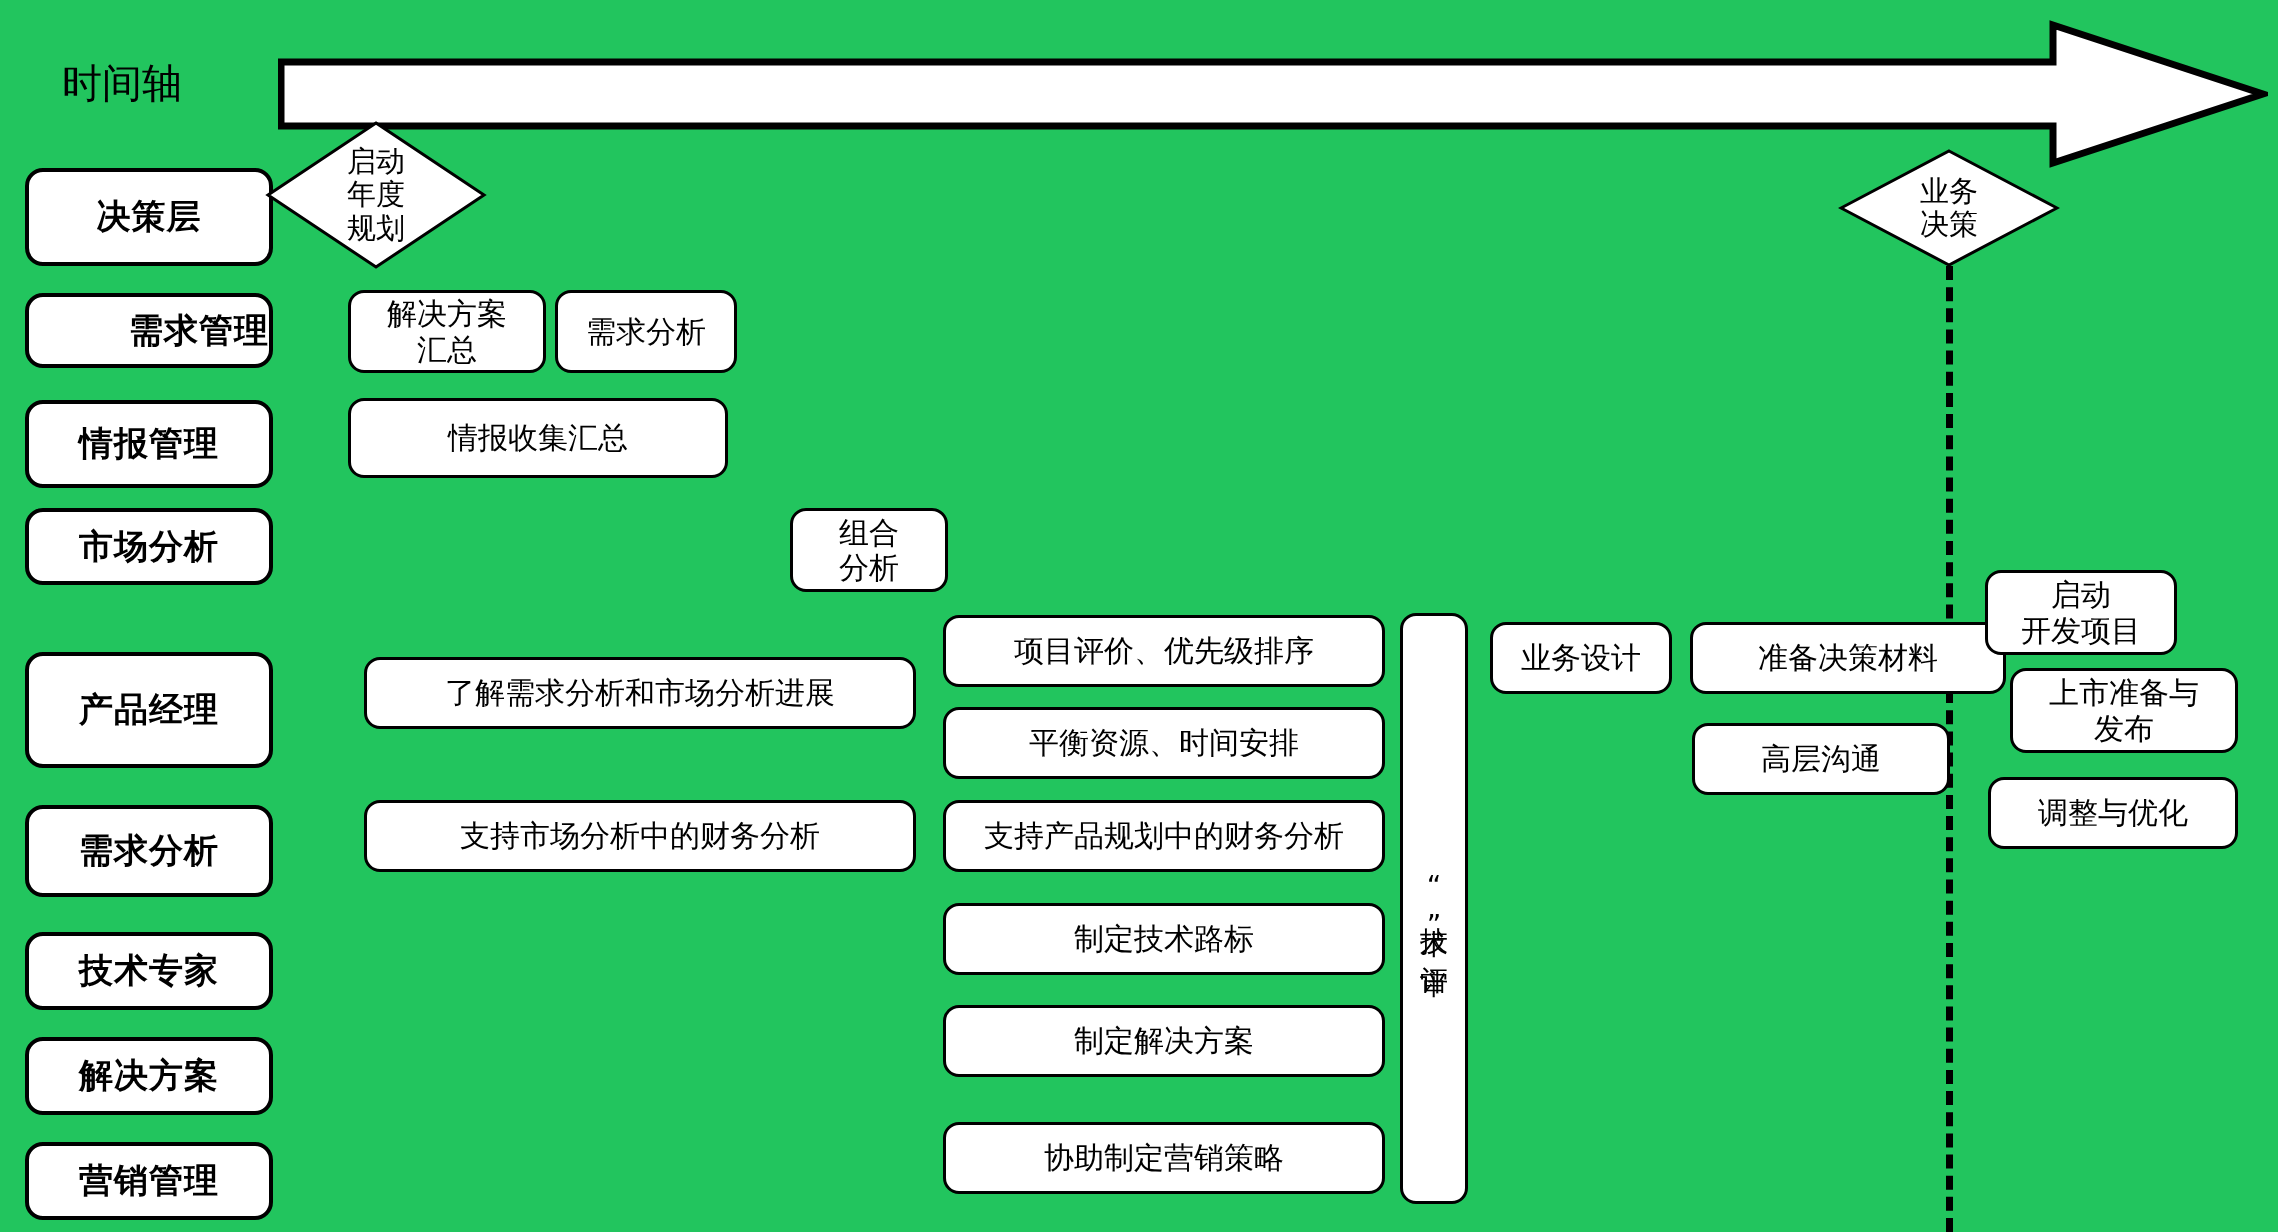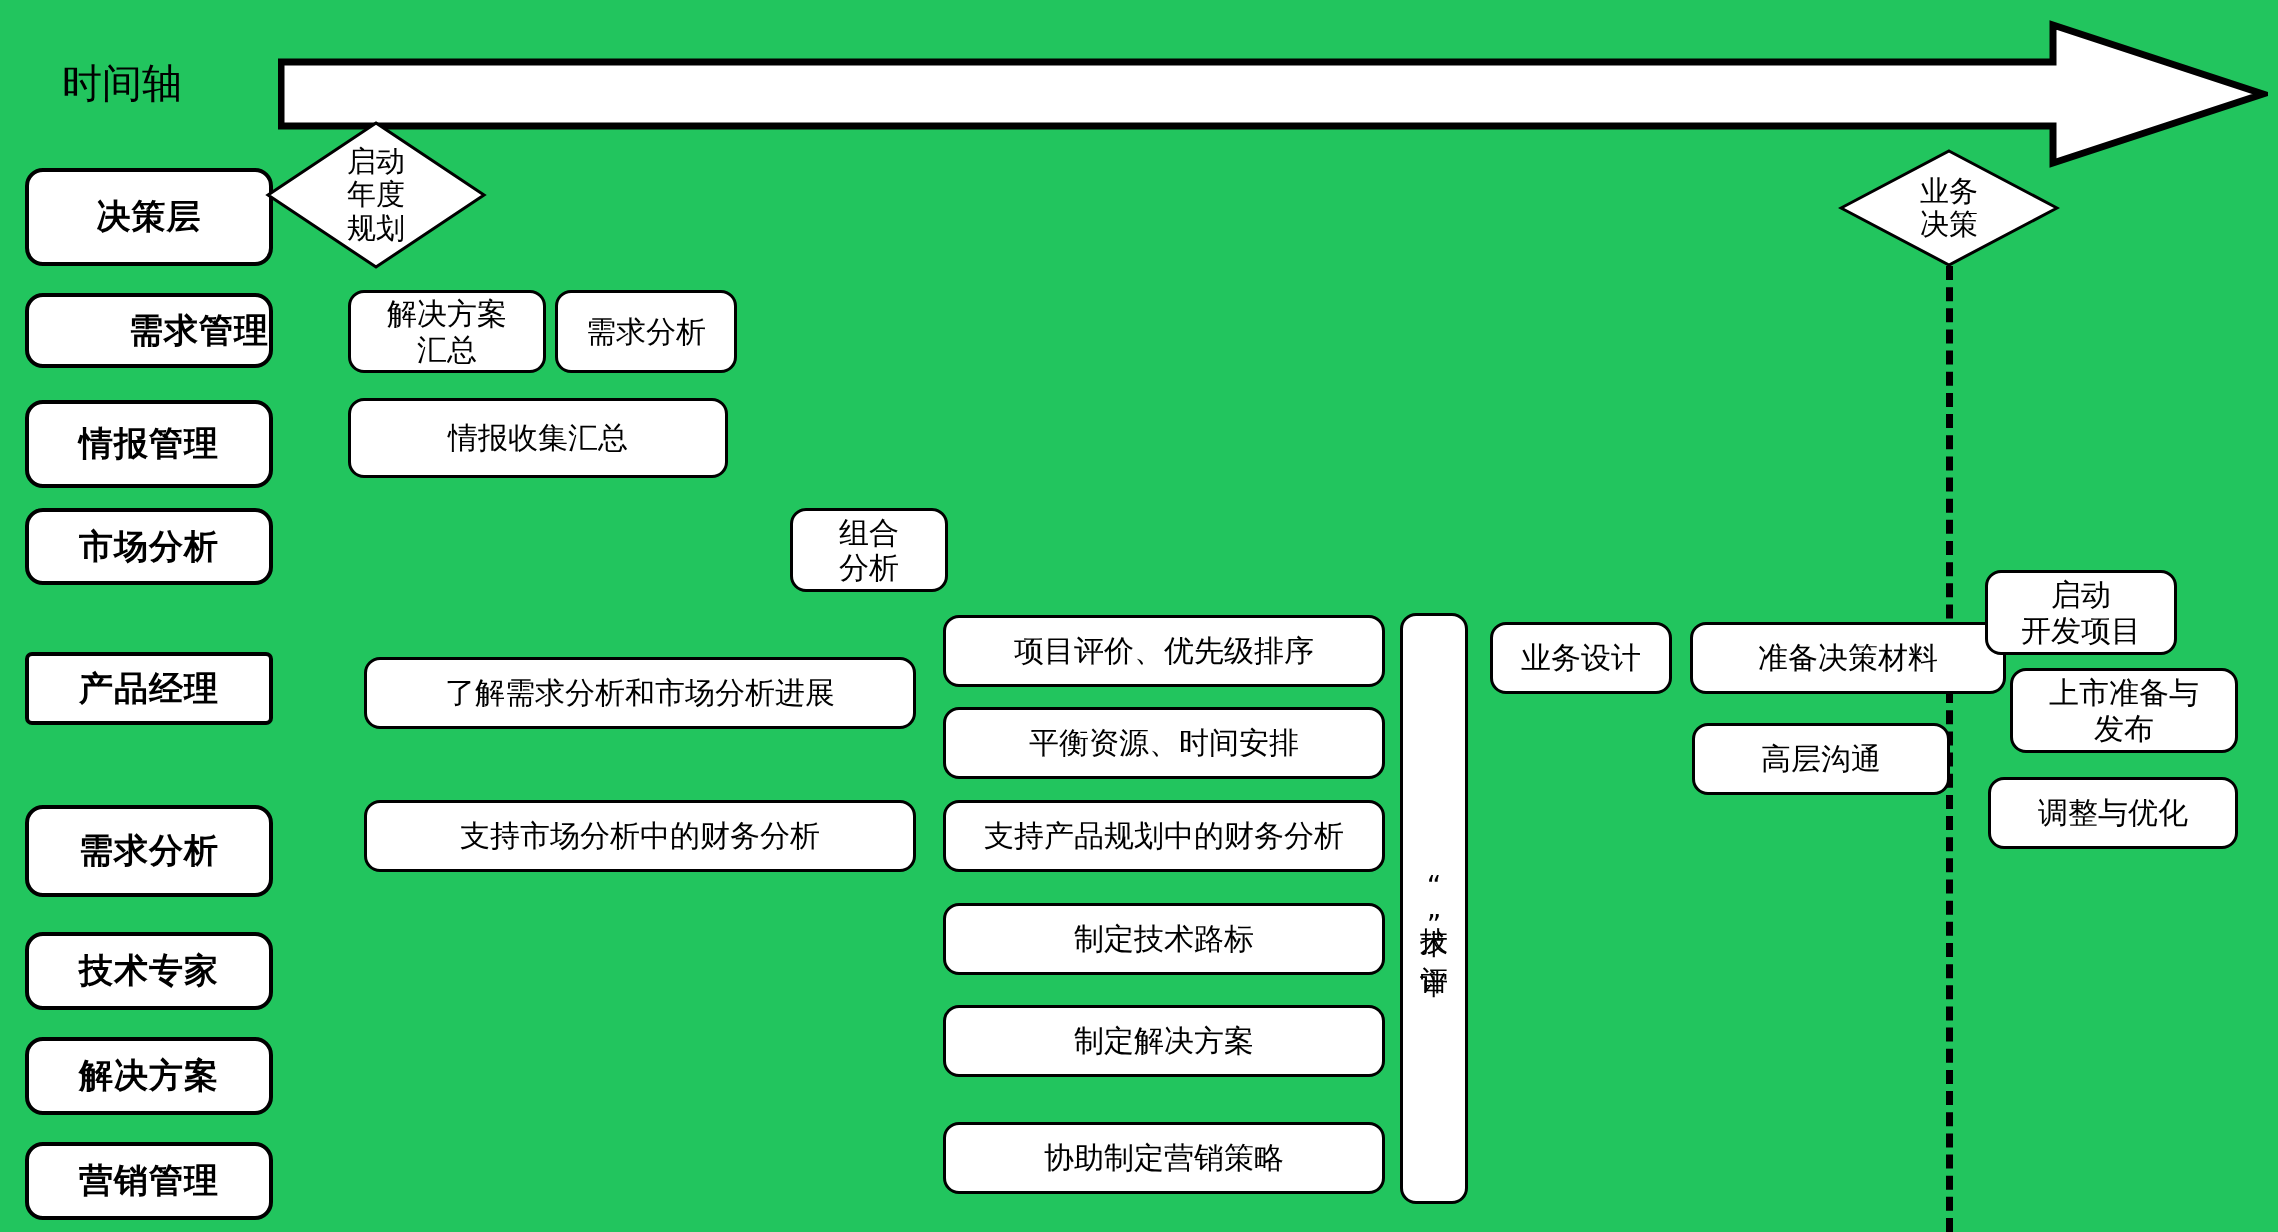--- a/index.html
+++ b/index.html
@@ -129,21 +129,21 @@
   </div>
 
   <div class="lane" style="left:25px; top:400px; width:248px; height:88px;">
     <span>情报管理</span>
   </div>
 
   <div class="lane" style="left:25px; top:508px; width:248px; height:77px;">
     <span>市场分析</span>
   </div>
 
-  <div class="lane" style="left:25px; top:652px; width:248px; height:73px;border-radius:7px;">
+  <div class="lane" style="left:25px; top:652px; width:248px; height:116px;">
     <span>产品经理</span>
   </div>
 
   <div class="lane" style="left:25px; top:805px; width:248px; height:92px;">
     <span>需求分析</span>
   </div>
 
   <div class="lane" style="left:25px; top:932px; width:248px; height:78px;">
     <span>技术专家</span>
   </div>

